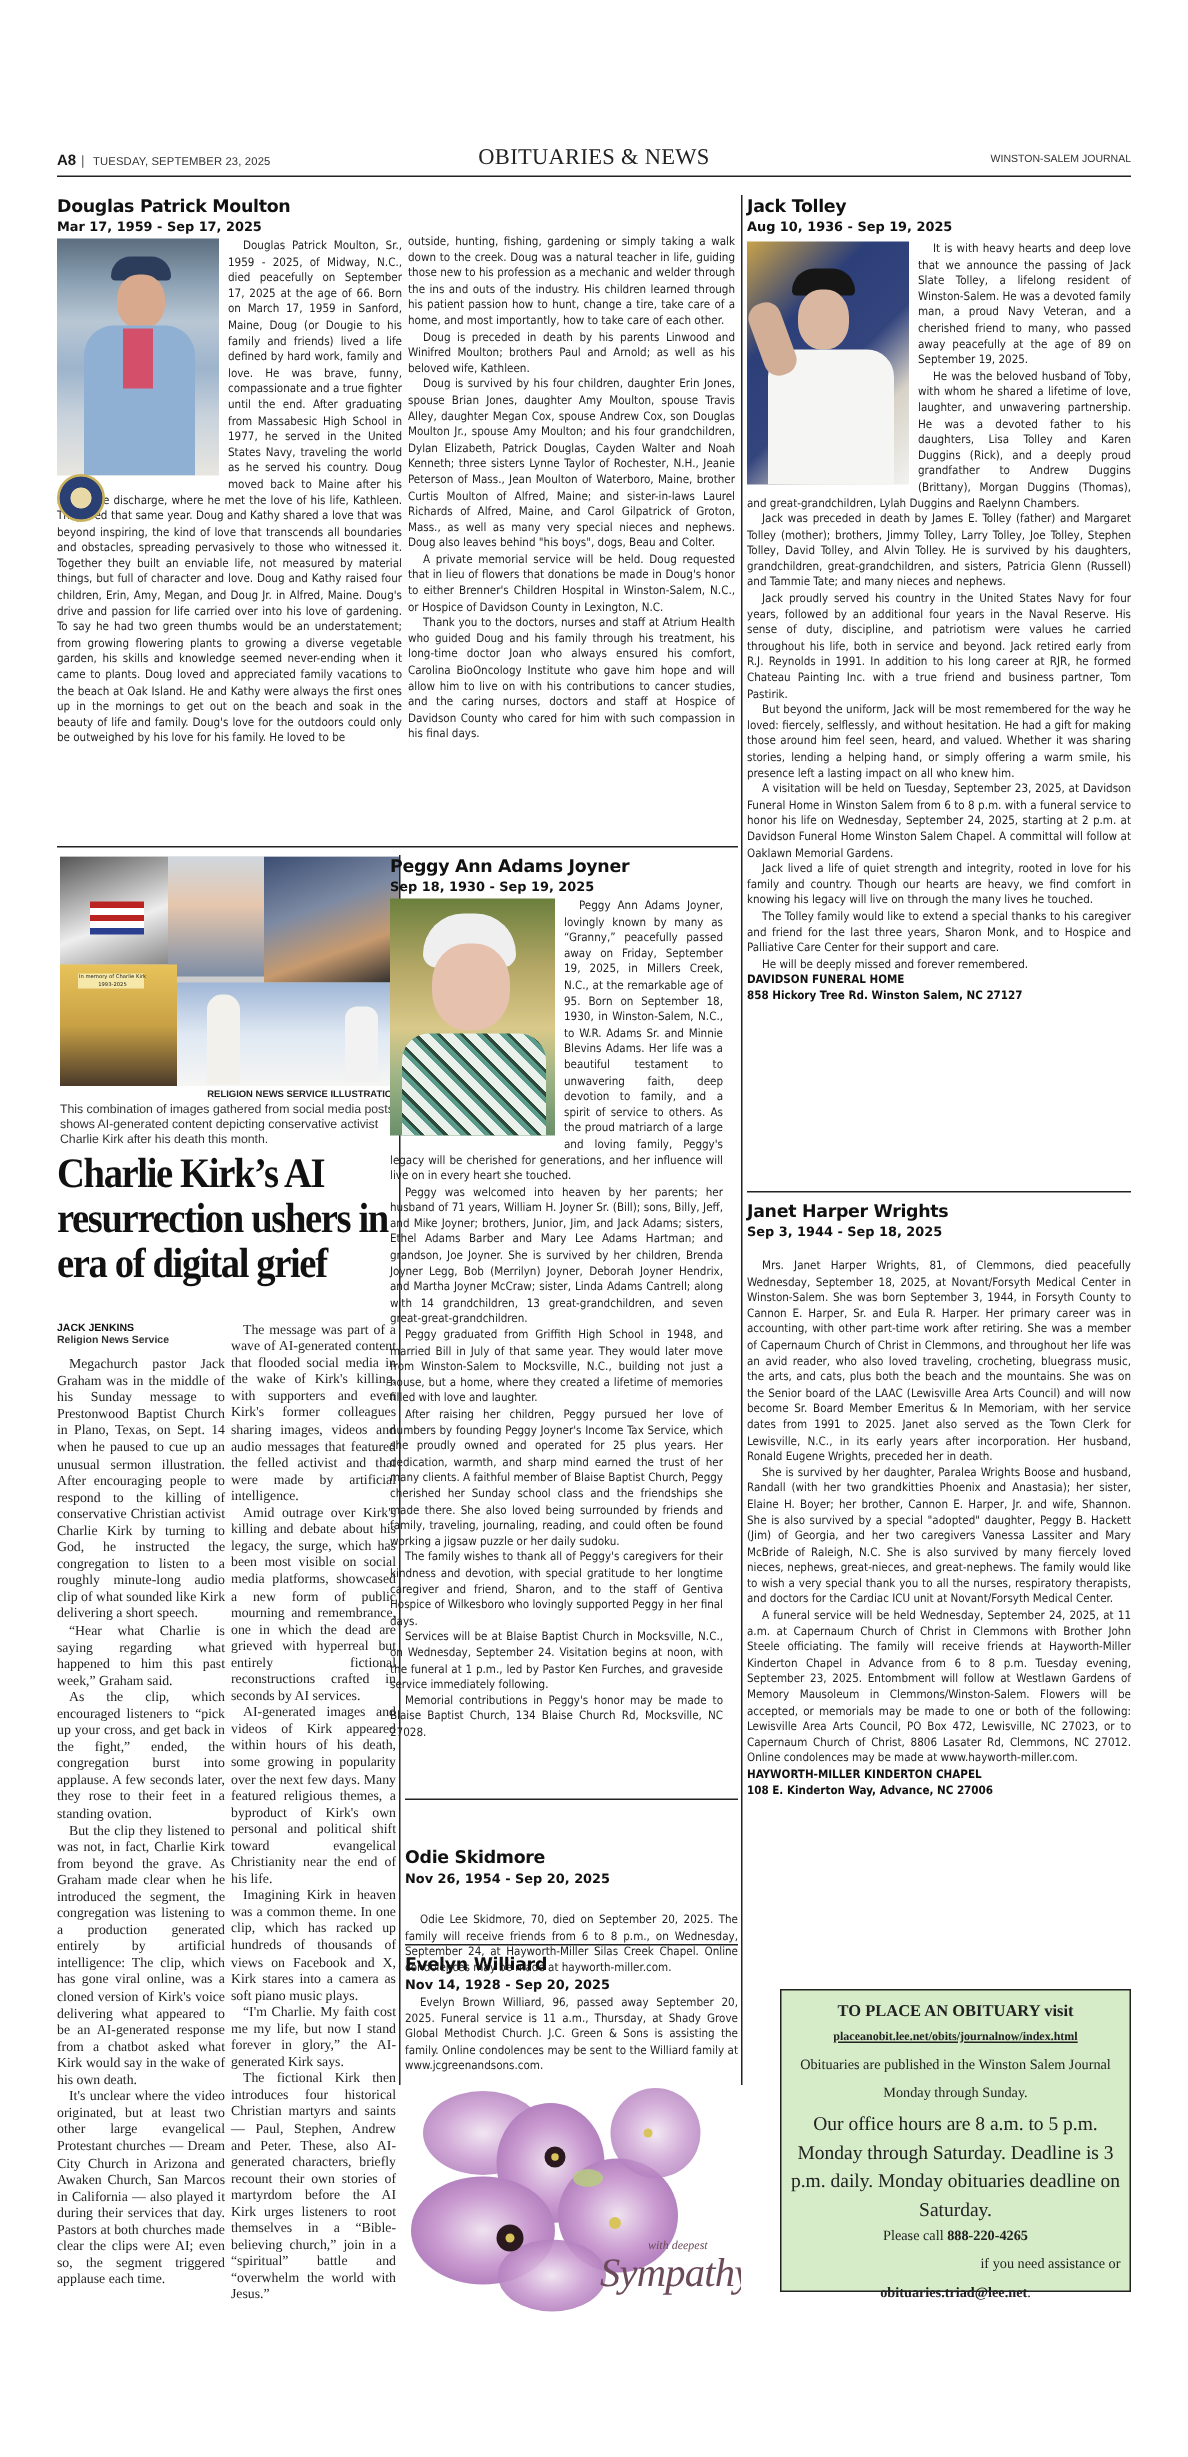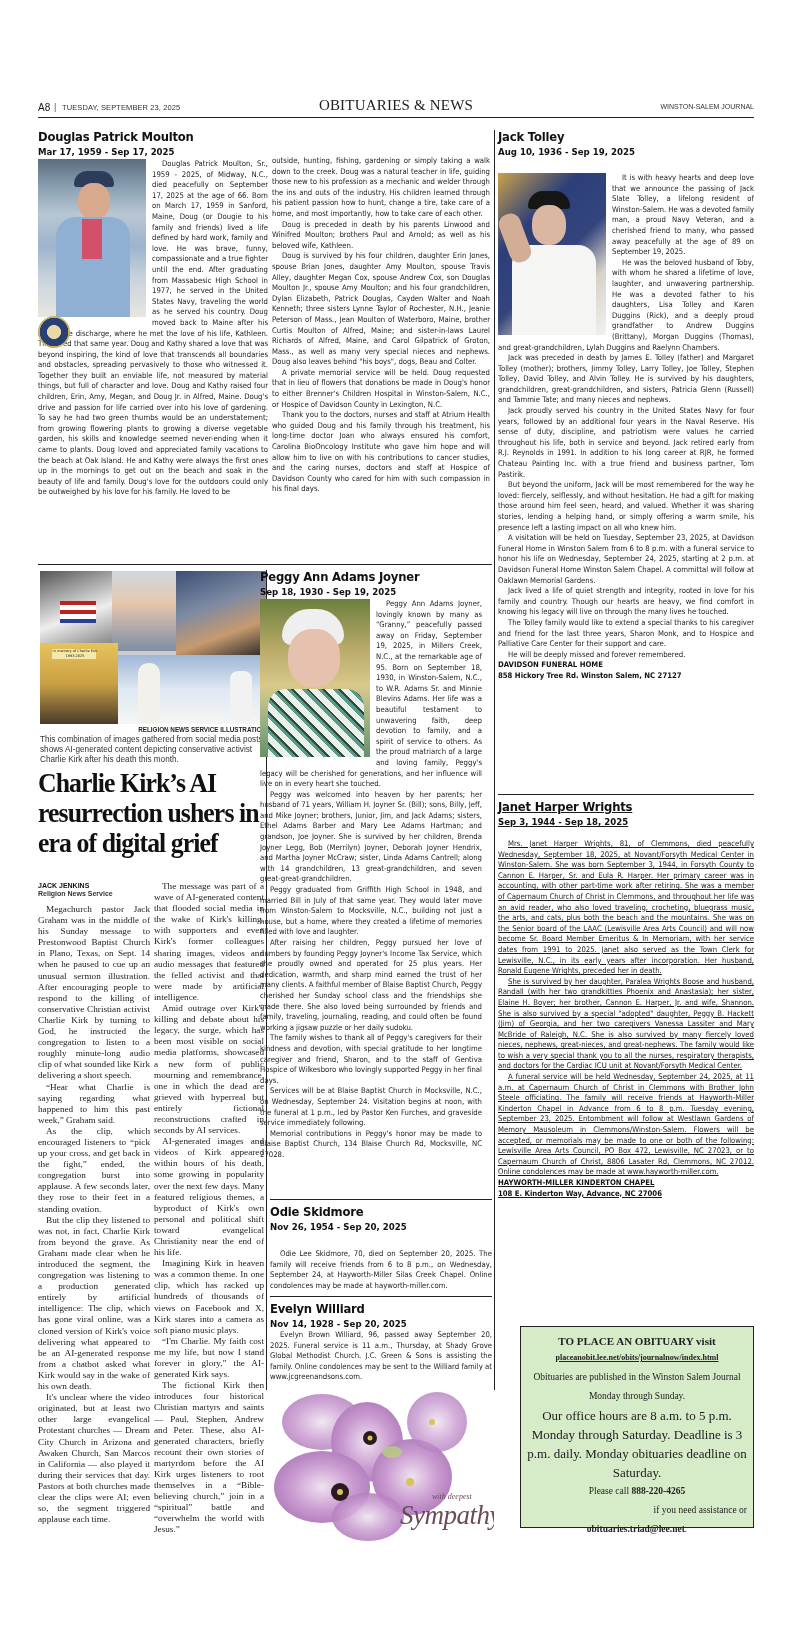--- a/index.html
+++ b/index.html
@@ -15,21 +15,21 @@
 .name{font-family:"DejaVu Sans",sans-serif;font-weight:bold;font-size:11.6px;color:#111;letter-spacing:-0.2px}
 .dates{font-family:"DejaVu Sans",sans-serif;font-weight:bold;font-size:8.6px;color:#111;margin-top:3px}
 .rule{background:#222}
 .photo{float:left;margin:0 6px 2px 0}
 .bold{font-weight:bold;text-indent:0 !important;color:#111}
 </style>
 </head>
 <body>
 
 <div class="abs sans" style="left:38px;top:100px;width:716px;height:16px;">
-  <span style="position:absolute;left:0;top:2px;font-weight:normal;font-size:10px;">A8</span>
+  <span style="position:absolute;left:0;top:2px;font-weight:bold;font-size:10px;">A8</span>
   <span style="position:absolute;left:16px;top:2px;font-size:9px;color:#555;">|</span>
   <span style="position:absolute;left:24px;top:3px;font-size:7.5px;color:#333;letter-spacing:0.1px;">TUESDAY, SEPTEMBER 23, 2025</span>
   <span class="serif" style="position:absolute;left:0;right:0;top:-3px;text-align:center;font-size:15px;letter-spacing:0.2px;color:#222;">OBITUARIES &amp; NEWS</span>
   <span style="position:absolute;right:0;top:3px;font-size:7px;color:#333;">WINSTON-SALEM JOURNAL</span>
 </div>
 <div class="abs rule" style="left:38px;top:117px;width:716px;height:1.2px;"></div>
 
 <div class="abs" style="left:38px;top:130px;width:230px;">
   <div class="name">Douglas Patrick Moulton</div>
   <div class="dates">Mar 17, 1959 - Sep 17, 2025</div>
@@ -53,21 +53,21 @@
   <p>Thank you to the doctors, nurses and staff at Atrium Health who guided Doug and his family through his treatment, his long-time doctor Joan who always ensured his comfort, Carolina BioOncology Institute who gave him hope and will allow him to live on with his contributions to cancer studies, and the caring nurses, doctors and staff at Hospice of Davidson County who cared for him with such compassion in his final days.</p>
 </div>
 
 <div class="abs rule" style="left:494px;top:130px;width:1px;height:1260px;"></div>
 <div class="abs rule" style="left:38px;top:564px;width:454px;height:1.2px;"></div>
 <div class="abs rule" style="left:266px;top:570px;width:1px;height:820px;"></div>
 
 <div class="abs" style="left:498px;top:130px;width:256px;">
   <div class="name">Jack Tolley</div>
   <div class="dates">Aug 10, 1936 - Sep 19, 2025</div>
-  <div class="body" style="margin-top:16px;">
+  <div class="body" style="margin-top:4px;">
     <div class="photo" style="width:108px;height:162px;background:linear-gradient(135deg,#c9a24a 0%,#2d3f78 30%,#34457e 55%,#d7d2c7 75%,#f2f2f0 100%);position:relative;overflow:hidden;">
       <div style="position:absolute;left:30px;top:18px;width:42px;height:18px;background:#161616;border-radius:20px 20px 4px 4px;"></div>
       <div style="position:absolute;left:34px;top:32px;width:34px;height:40px;background:#d9b7a0;border-radius:45%;"></div>
       <div style="position:absolute;left:14px;top:72px;width:84px;height:90px;background:#f5f5f3;border-radius:18px 18px 0 0;"></div>
       <div style="position:absolute;left:6px;top:40px;width:22px;height:50px;background:#d3ae97;border-radius:10px;transform:rotate(-20deg);"></div>
     </div>
     <span style="display:block;text-indent:10px;">It is with heavy hearts and deep love that we announce the passing of Jack Slate Tolley, a lifelong resident of Winston-Salem. He was a devoted family man, a proud Navy Veteran, and a cherished friend to many, who passed away peacefully at the age of 89 on September 19, 2025.</span>
     <p>He was the beloved husband of Toby, with whom he shared a lifetime of love, laughter, and unwavering partnership. He was a devoted father to his daughters, Lisa Tolley and Karen Duggins (Rick), and a deeply proud grandfather to Andrew Duggins (Brittany), Morgan Duggins (Thomas), and great-grandchildren, Lylah Duggins and Raelynn Chambers.</p>
     <p style="clear:both">Jack was preceded in death by James E. Tolley (father) and Margaret Tolley (mother); brothers, Jimmy Tolley, Larry Tolley, Joe Tolley, Stephen Tolley, David Tolley, and Alvin Tolley. He is survived by his daughters, grandchildren, great-grandchildren, and sisters, Patricia Glenn (Russell) and Tammie Tate; and many nieces and nephews.</p>
     <p>Jack proudly served his country in the United States Navy for four years, followed by an additional four years in the Naval Reserve. His sense of duty, discipline, and patriotism were values he carried throughout his life, both in service and beyond. Jack retired early from R.J. Reynolds in 1991. In addition to his long career at RJR, he formed Chateau Painting Inc. with a true friend and business partner, Tom Pastirik.</p>
@@ -75,21 +75,21 @@
     <p>A visitation will be held on Tuesday, September 23, 2025, at Davidson Funeral Home in Winston Salem from 6 to 8 p.m. with a funeral service to honor his life on Wednesday, September 24, 2025, starting at 2 p.m. at Davidson Funeral Home Winston Salem Chapel. A committal will follow at Oaklawn Memorial Gardens.</p>
     <p>Jack lived a life of quiet strength and integrity, rooted in love for his family and country. Though our hearts are heavy, we find comfort in knowing his legacy will live on through the many lives he touched.</p>
     <p>The Tolley family would like to extend a special thanks to his caregiver and friend for the last three years, Sharon Monk, and to Hospice and Palliative Care Center for their support and care.</p>
     <p>He will be deeply missed and forever remembered.</p>
     <div class="bold">DAVIDSON FUNERAL HOME</div>
     <div class="bold">858 Hickory Tree Rd. Winston Salem, NC 27127</div>
   </div>
 </div>
 <div class="abs rule" style="left:498px;top:794px;width:256px;height:1.2px;"></div>
 
-<div class="abs" style="left:498px;top:800px;width:256px;text-decoration:underline;">
+<div class="abs" style="left:498px;top:800px;width:256px;">
   <div class="name">Janet Harper Wrights</div>
   <div class="dates">Sep 3, 1944 - Sep 18, 2025</div>
   <div class="body" style="margin-top:12px;">
     <p>Mrs. Janet Harper Wrights, 81, of Clemmons, died peacefully Wednesday, September 18, 2025, at Novant/Forsyth Medical Center in Winston-Salem. She was born September 3, 1944, in Forsyth County to Cannon E. Harper, Sr. and Eula R. Harper. Her primary career was in accounting, with other part-time work after retiring. She was a member of Capernaum Church of Christ in Clemmons, and throughout her life was an avid reader, who also loved traveling, crocheting, bluegrass music, the arts, and cats, plus both the beach and the mountains. She was on the Senior board of the LAAC (Lewisville Area Arts Council) and will now become Sr. Board Member Emeritus &amp; In Memoriam, with her service dates from 1991 to 2025. Janet also served as the Town Clerk for Lewisville, N.C., in its early years after incorporation. Her husband, Ronald Eugene Wrights, preceded her in death.</p>
     <p>She is survived by her daughter, Paralea Wrights Boose and husband, Randall (with her two grandkitties Phoenix and Anastasia); her sister, Elaine H. Boyer; her brother, Cannon E. Harper, Jr. and wife, Shannon. She is also survived by a special "adopted" daughter, Peggy B. Hackett (Jim) of Georgia, and her two caregivers Vanessa Lassiter and Mary McBride of Raleigh, N.C. She is also survived by many fiercely loved nieces, nephews, great-nieces, and great-nephews. The family would like to wish a very special thank you to all the nurses, respiratory therapists, and doctors for the Cardiac ICU unit at Novant/Forsyth Medical Center.</p>
     <p>A funeral service will be held Wednesday, September 24, 2025, at 11 a.m. at Capernaum Church of Christ in Clemmons with Brother John Steele officiating. The family will receive friends at Hayworth-Miller Kinderton Chapel in Advance from 6 to 8 p.m. Tuesday evening, September 23, 2025. Entombment will follow at Westlawn Gardens of Memory Mausoleum in Clemmons/Winston-Salem. Flowers will be accepted, or memorials may be made to one or both of the following: Lewisville Area Arts Council, PO Box 472, Lewisville, NC 27023, or to Capernaum Church of Christ, 8806 Lasater Rd, Clemmons, NC 27012. Online condolences may be made at www.hayworth-miller.com.</p>
     <div class="bold">HAYWORTH-MILLER KINDERTON CHAPEL</div>
     <div class="bold">108 E. Kinderton Way, Advance, NC 27006</div>
   </div>
 </div>
@@ -155,21 +155,21 @@
     <p>Peggy was welcomed into heaven by her parents; her husband of 71 years, William H. Joyner Sr. (Bill); sons, Billy, Jeff, and Mike Joyner; brothers, Junior, Jim, and Jack Adams; sisters, Ethel Adams Barber and Mary Lee Adams Hartman; and grandson, Joe Joyner. She is survived by her children, Brenda Joyner Legg, Bob (Merrilyn) Joyner, Deborah Joyner Hendrix, and Martha Joyner McCraw; sister, Linda Adams Cantrell; along with 14 grandchildren, 13 great-grandchildren, and seven great-great-grandchildren.</p>
     <p>Peggy graduated from Griffith High School in 1948, and married Bill in July of that same year. They would later move from Winston-Salem to Mocksville, N.C., building not just a house, but a home, where they created a lifetime of memories filled with love and laughter.</p>
     <p>After raising her children, Peggy pursued her love of numbers by founding Peggy Joyner's Income Tax Service, which she proudly owned and operated for 25 plus years. Her dedication, warmth, and sharp mind earned the trust of her many clients. A faithful member of Blaise Baptist Church, Peggy cherished her Sunday school class and the friendships she made there. She also loved being surrounded by friends and family, traveling, journaling, reading, and could often be found working a jigsaw puzzle or her daily sudoku.</p>
     <p>The family wishes to thank all of Peggy's caregivers for their kindness and devotion, with special gratitude to her longtime caregiver and friend, Sharon, and to the staff of Gentiva Hospice of Wilkesboro who lovingly supported Peggy in her final days.</p>
     <p>Services will be at Blaise Baptist Church in Mocksville, N.C., on Wednesday, September 24. Visitation begins at noon, with the funeral at 1 p.m., led by Pastor Ken Furches, and graveside service immediately following.</p>
     <p>Memorial contributions in Peggy's honor may be made to Blaise Baptist Church, 134 Blaise Church Rd, Mocksville, NC 27028.</p>
   </div>
 </div>
 <div class="abs rule" style="left:270px;top:1199px;width:222px;height:1.2px;"></div>
 
-<div class="abs" style="left:270px;top:1205px;width:222px;">
+<div class="abs" style="left:270px;top:1231px;width:222px;">
   <div class="name">Odie Skidmore</div>
   <div class="dates">Nov 26, 1954 - Sep 20, 2025</div>
   <div class="body" style="margin-top:17px;">
     <p>Odie Lee Skidmore, 70, died on September 20, 2025. The family will receive friends from 6 to 8 p.m., on Wednesday, September 24, at Hayworth-Miller Silas Creek Chapel. Online condolences may be made at hayworth-miller.com.</p>
   </div>
 </div>
 <div class="abs rule" style="left:270px;top:1296px;width:222px;height:1.2px;"></div>
 
 <div class="abs" style="left:270px;top:1302px;width:222px;">
   <div class="name">Evelyn Williard</div>

